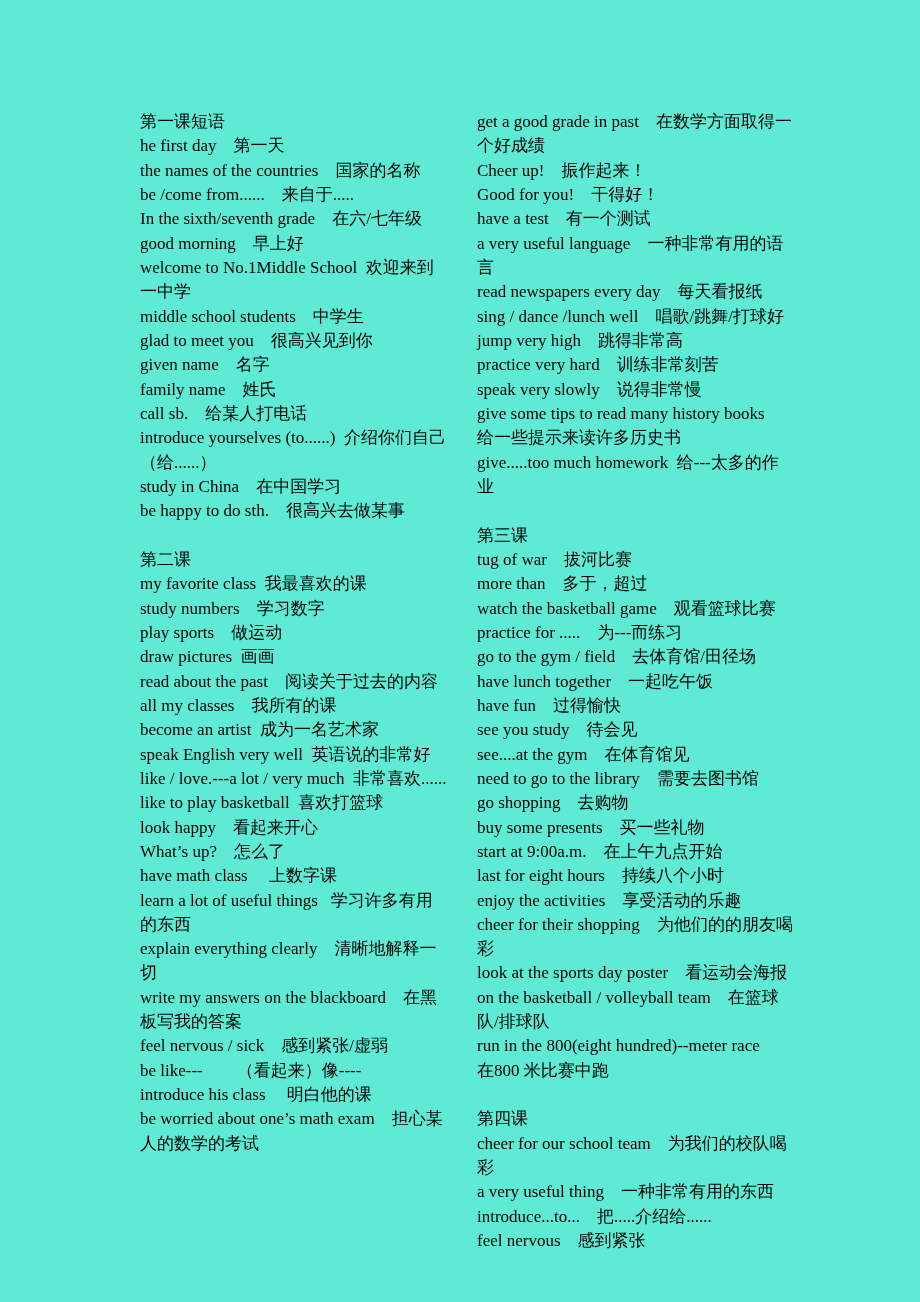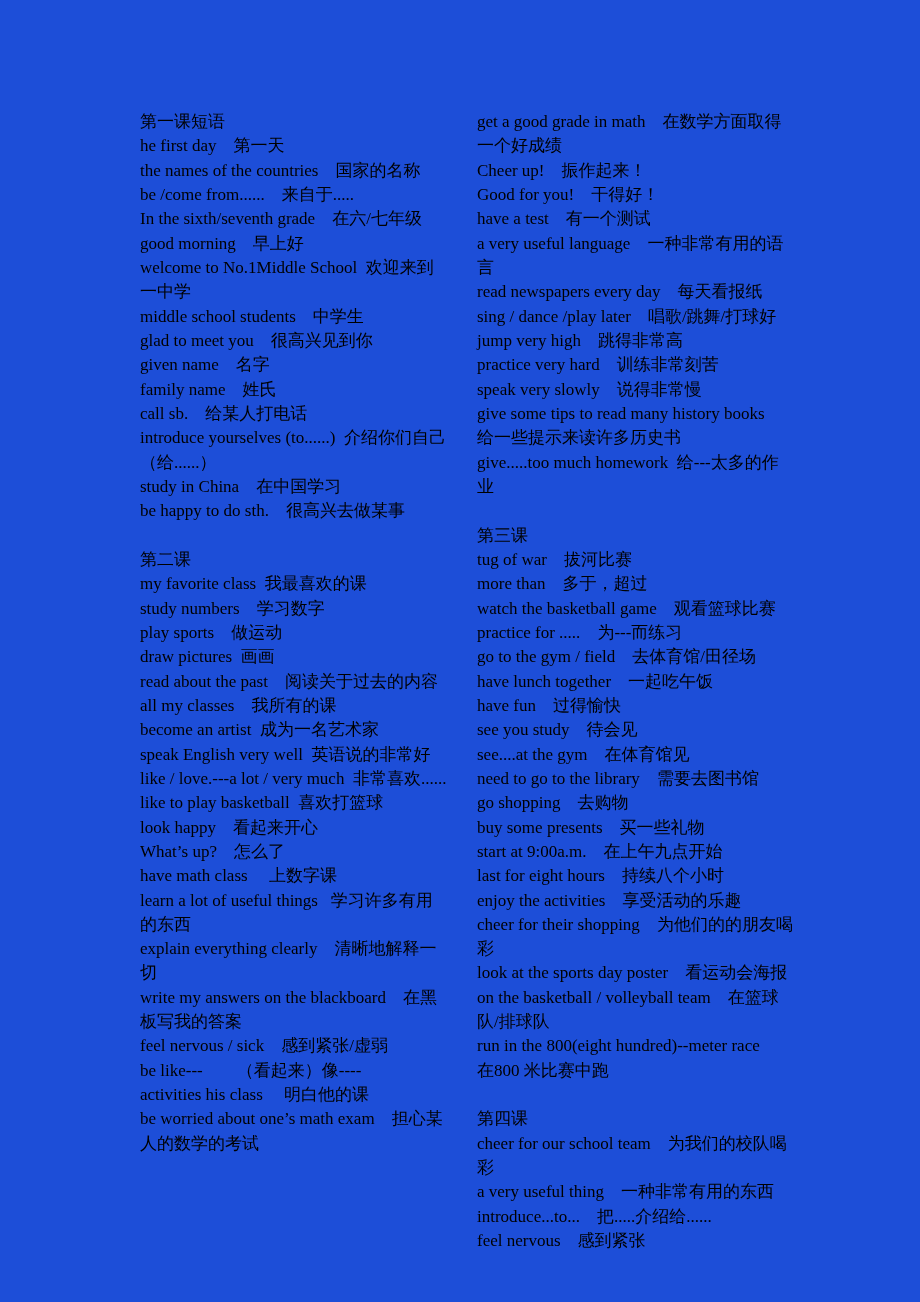--- a/index.html
+++ b/index.html
@@ -4,21 +4,21 @@
 <style>
   html, body {
     margin: 0;
     padding: 0;
     background: #ffffff;
   }
   .page {
     position: relative;
     width: 920px;
     height: 1302px;
-    background: #1d4ed8;
+    background: #5eead4;
     color: #000000;
     font-family: "Liberation Serif", "DejaVu Serif", serif;
     font-size: 17px;
     overflow: hidden;
   }
   .doc {
     position: absolute;
     left: 140px;
     top: 110px;
     display: flex;
@@ -71,31 +71,31 @@
         <div class="line entry"><span class="en">like / love.---a lot / very much</span><span class="sep">  </span><span class="zh">非常喜欢......</span></div>
         <div class="line entry"><span class="en">like to play basketball</span><span class="sep">  </span><span class="zh">喜欢打篮球</span></div>
         <div class="line entry"><span class="en">look happy</span><span class="sep">　</span><span class="zh">看起来开心</span></div>
         <div class="line entry"><span class="en">What’s up?</span><span class="sep">　</span><span class="zh">怎么了</span></div>
         <div class="line entry"><span class="en">have math class</span><span class="sep">　 </span><span class="zh">上数字课</span></div>
         <div class="line entry"><span class="en">learn a lot of useful things</span><span class="sep">   </span><span class="zh">学习许多有用的东西</span></div>
         <div class="line entry"><span class="en">explain everything clearly</span><span class="sep">　</span><span class="zh">清晰地解释一切</span></div>
         <div class="line entry"><span class="en">write my answers on the blackboard</span><span class="sep">　</span><span class="zh">在黑板写我的答案</span></div>
         <div class="line entry"><span class="en">feel nervous / sick</span><span class="sep">　</span><span class="zh">感到紧张/虚弱</span></div>
         <div class="line entry"><span class="en">be like---</span><span class="sep">　　</span><span class="zh">（看起来）像----</span></div>
-        <div class="line entry"><span class="en">activities his class</span><span class="sep">　 </span><span class="zh">明白他的课</span></div>
+        <div class="line entry"><span class="en">introduce his class</span><span class="sep">　 </span><span class="zh">明白他的课</span></div>
         <div class="line entry"><span class="en">be worried about one’s math exam</span><span class="sep">　</span><span class="zh">担心某人的数学的考试</span></div>
       </div>
     <div class="col col-right">
-        <div class="line entry"><span class="en">get a good grade in math</span><span class="sep">　</span><span class="zh">在数学方面取得一个好成绩</span></div>
+        <div class="line entry"><span class="en">get a good grade in past</span><span class="sep">　</span><span class="zh">在数学方面取得一个好成绩</span></div>
         <div class="line entry"><span class="en">Cheer up!</span><span class="sep">　</span><span class="zh">振作起来！</span></div>
         <div class="line entry"><span class="en">Good for you!</span><span class="sep">　</span><span class="zh">干得好！</span></div>
         <div class="line entry"><span class="en">have a test</span><span class="sep">　</span><span class="zh">有一个测试</span></div>
         <div class="line entry"><span class="en">a very useful language</span><span class="sep">　</span><span class="zh">一种非常有用的语言</span></div>
         <div class="line entry"><span class="en">read newspapers every day</span><span class="sep">　</span><span class="zh">每天看报纸</span></div>
-        <div class="line entry"><span class="en">sing / dance /play later</span><span class="sep">　</span><span class="zh">唱歌/跳舞/打球好</span></div>
+        <div class="line entry"><span class="en">sing / dance /lunch well</span><span class="sep">　</span><span class="zh">唱歌/跳舞/打球好</span></div>
         <div class="line entry"><span class="en">jump very high</span><span class="sep">　</span><span class="zh">跳得非常高</span></div>
         <div class="line entry"><span class="en">practice very hard</span><span class="sep">　</span><span class="zh">训练非常刻苦</span></div>
         <div class="line entry"><span class="en">speak very slowly</span><span class="sep">　</span><span class="zh">说得非常慢</span></div>
         <div class="line entry"><span class="en">give some tips to read many history books</span><span class="sep">   </span><span class="zh">给一些提示来读许多历史书</span></div>
         <div class="line entry"><span class="en">give.....too much homework</span><span class="sep">  </span><span class="zh">给---太多的作业</span></div>
         <div class="line spacer"></div>
         <div class="line heading">第三课</div>
         <div class="line entry"><span class="en">tug of war</span><span class="sep">　</span><span class="zh">拔河比赛</span></div>
         <div class="line entry"><span class="en">more than</span><span class="sep">　</span><span class="zh">多于，超过</span></div>
         <div class="line entry"><span class="en">watch the basketball game</span><span class="sep">　</span><span class="zh">观看篮球比赛</span></div>

